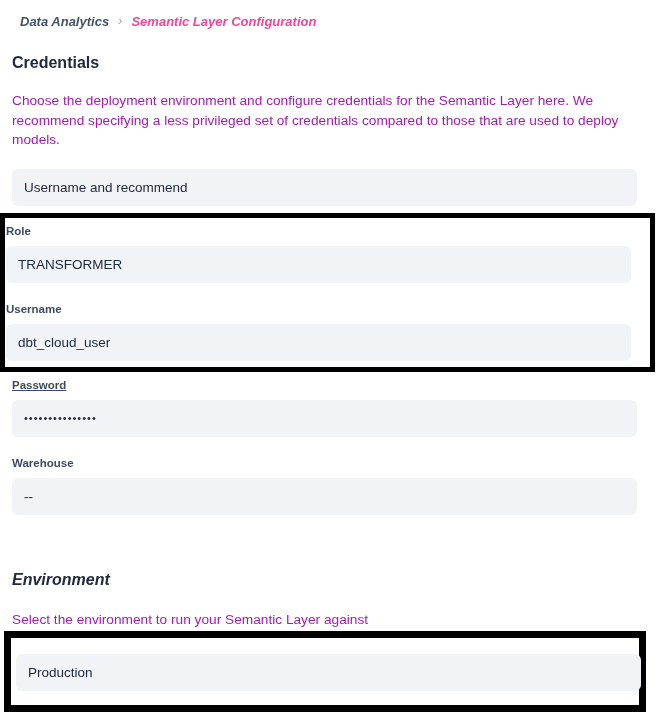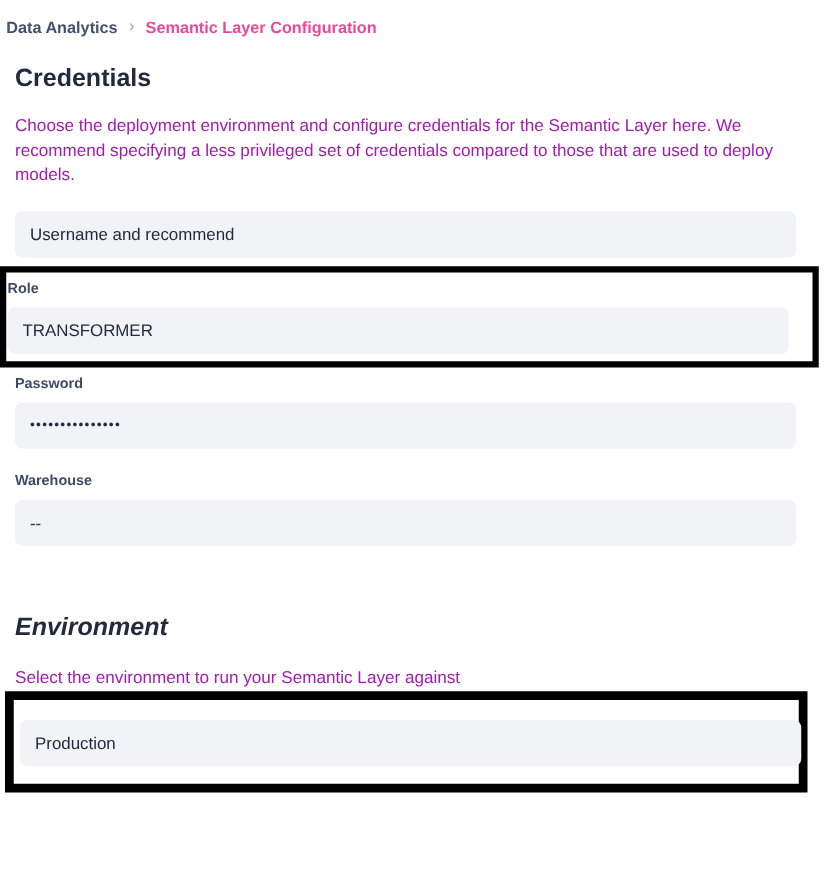--- a/index.html
+++ b/index.html
@@ -16,42 +16,43 @@
     background: #ffffff;
     overflow: hidden;
     padding-top: 14px;
   }
 
   
   .breadcrumb {
     display: flex;
     align-items: center;
     gap: 9px;
-    padding-left: 5px;
+    padding-left: 20px;
     font-size: 13px;
     font-weight: 700;
     line-height: 16px;
+    font-style: italic;
   }
   .crumb-link {
     color: #44516b;
     text-decoration: none;
     cursor: pointer;
   }
   .crumb-sep {
     color: #97a0b0;
     font-weight: 400;
     font-size: 13px;
     transform: translateY(-1px);
   }
   .crumb-current { color: #ec4899; }
 
   
   .section-title {
     margin: 22px 24px 0 12px;
-    font-size: 20px;
+    font-size: 16px;
     line-height: 22px;
     font-weight: 700;
     color: #212b3d;
   }
   .section-desc {
     margin: 17px 24px 0 12px;
     max-width: 612px;
     font-size: 13.7px;
     line-height: 19.5px;
     color: #a21caf;
@@ -100,21 +101,21 @@
   .hl-credentials .form-field { margin-left: 1px; }
   .hl-environment {
     margin-top: 2px;
     margin-left: 4px;
     width: 642px;
     border-width: 7px;
     padding: 8px 0 14px 0;
   }
   .hl-environment .form-field { margin-left: 5px; }
 
-  .password-field-label { margin-top: 6px; }
+  .password-field-label { margin-top: 6px; text-decoration: underline; }
   .env-title { margin-top: 54px; font-style: italic; }
 </style>
 </head>
 <body>
 
 <div class="page">
 
   <nav class="breadcrumb">
     <a class="crumb-link">Data Analytics</a>
     <span class="crumb-sep">›</span>
@@ -133,20 +134,26 @@
     </div>
 
     <div class="highlight-box hl-credentials">
       <div class="form-field">
         <label class="field-label">Role</label>
         <div class="input-box">
           <span class="input-value">TRANSFORMER</span>
         </div>
       </div>
 
+      <div class="form-field mt-19">
+        <label class="field-label">Username</label>
+        <div class="input-box">
+          <span class="input-value">dbt_cloud_user</span>
+        </div>
+      </div>
     </div>
 
     <div class="form-field">
       <label class="field-label password-field-label">Password</label>
       <div class="input-box">
         <span class="input-value password-dots">•••••••••••••••</span>
       </div>
     </div>
 
     <div class="form-field mt-19">

